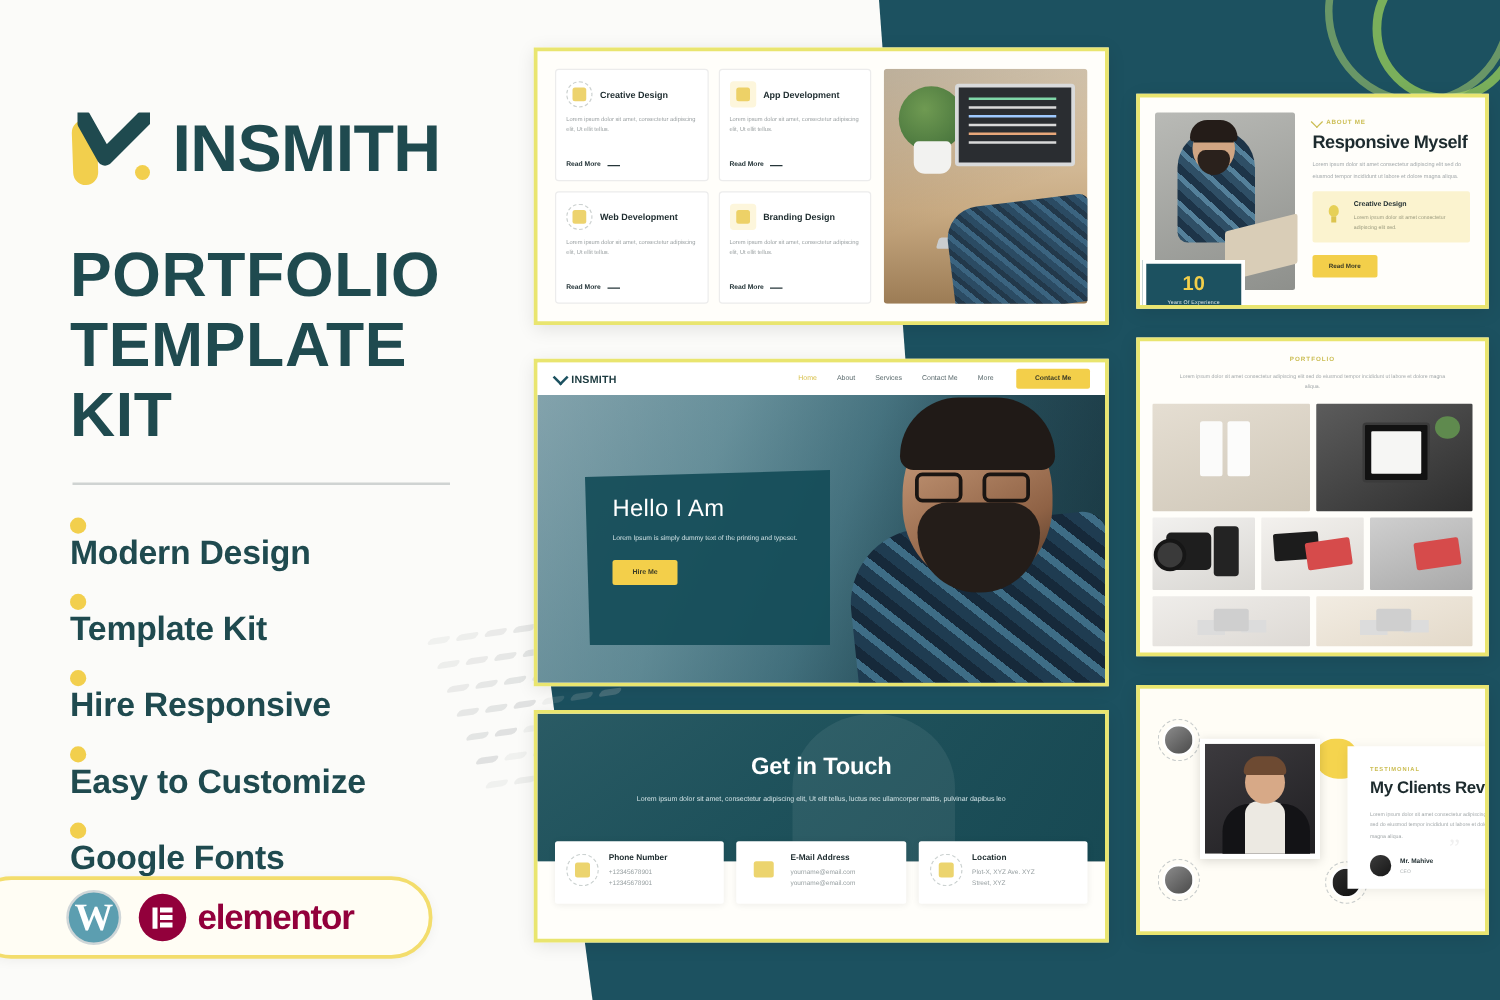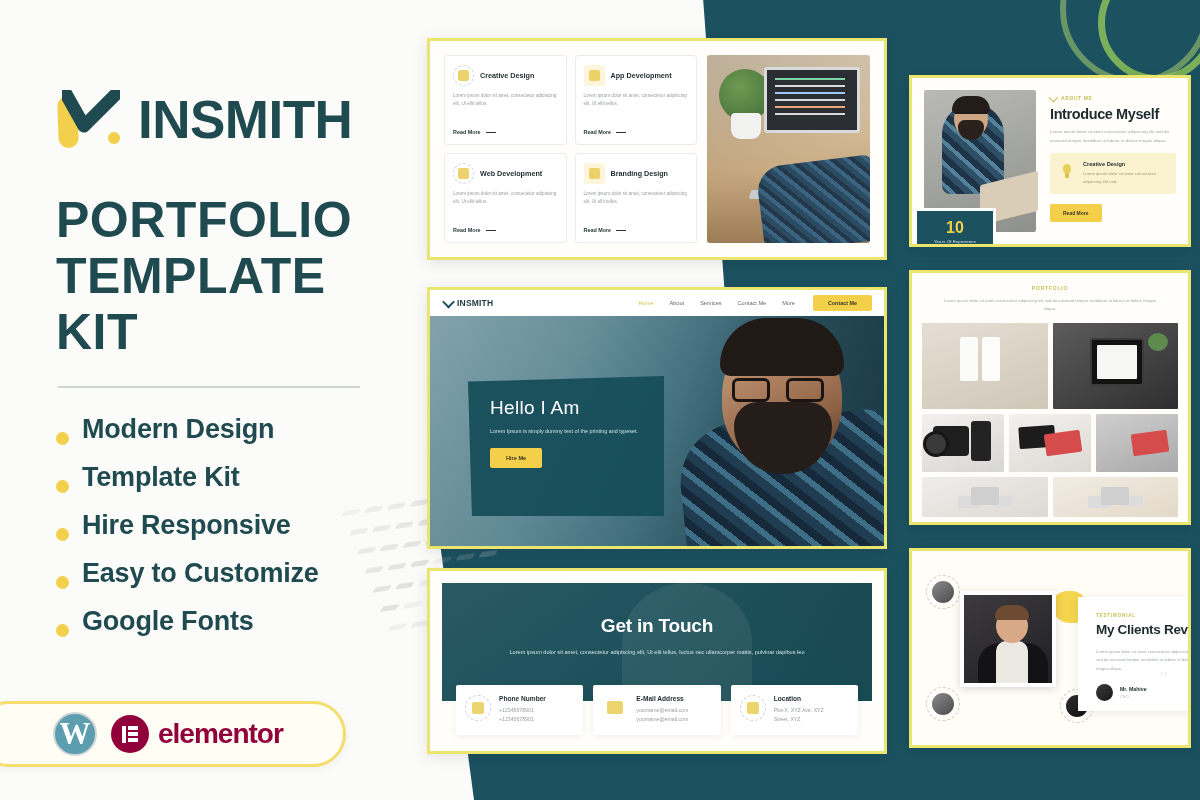--- a/index.html
+++ b/index.html
@@ -116,23 +116,24 @@
     color: #1f4a4f;
     text-transform: uppercase;
   }
   .rule {
     margin: 26px 0 0 2px;
     width: 302px; height: 2px;
     background: #cfd3d2;
   }
   .features { margin-top: 26px; list-style: none; }
   .features li {
-    display: flex; align-items: flex-end;
-    gap: 13px;
+    display: flex; align-items: flex-start;
+    gap: 0;
     margin-bottom: 17px;
+    flex-direction: column;
   }
   .features .bullet {
     width: 13px; height: 13px;
     border-radius: 50%;
     background: #f2cf4d;
     flex: 0 0 auto;
   }
   .features .txt {
     font-size: 27px;
     font-weight: 700;
@@ -294,21 +295,21 @@
   .hero-h1 { font-size: 19px; color: #ffffff; font-weight: 400; line-height: 1; letter-spacing: .3px; }
   .hero-h2 { font-size: 19px; color: #ffffff; font-weight: 800; line-height: 1.25; letter-spacing: -.3px; }
   .hero-p { margin-top: 9px; font-size: 5.4px; line-height: 1.85; color: #cfe0e3; }
   .hero-btn {
     margin-top: 12px; background: #f3cf4a; color: #3b3b25;
     border: none; cursor: pointer; border-radius: 2px;
     font-size: 5.6px; font-weight: 700; padding: 7px 16px;
   }
 
   
-  #card-contact { left: 427px; top: 568px; width: 460px; height: 186px; padding: 12px; }
+  #card-contact { left: 427px; top: 568px; width: 460px; height: 186px; padding: 0; }
   .gt-top {
     position: relative; height: 118px; overflow: hidden;
     background:
       linear-gradient(180deg, rgba(23,76,86,.86), rgba(23,76,86,.9)),
       linear-gradient(120deg,#9fb5bb, #5b8088 40%, #1d333c);
     display: flex; flex-direction: column; align-items: center;
     padding-top: 32px;
   }
   .gt-top .ghost { position: absolute; right: 120px; top: 0; width: 130px; height: 118px; background: rgba(255,255,255,.07); border-radius: 50% 50% 0 0; }
   .gt-h { font-size: 19px; font-weight: 800; color: #ffffff; letter-spacing: -.2px; position: relative; }
@@ -689,21 +690,21 @@
         <div class="in-badge">
           <div class="n">10</div>
           <div class="l">Years Of Experience</div>
         </div>
       </div>
       <div class="in-right">
         <div class="in-eyebrow">
           <span class="mk"></span>
           <span class="tx">ABOUT ME</span>
         </div>
-        <div class="in-h">Introduce Myself</div>
+        <div class="in-h">Responsive Myself</div>
         <div class="in-p">Lorem ipsum dolor sit amet consectetur adipiscing elit sed do eiusmod tempor incididunt ut labore et dolore magna aliqua.</div>
         <div class="in-box">
           <div class="bic"></div>
           <div>
             <div class="bt">Creative Design</div>
             <div class="bp">Lorem ipsum dolor sit amet consectetur adipiscing elit sed.</div>
           </div>
         </div>
         <button class="in-btn">Read More</button>
       </div>

